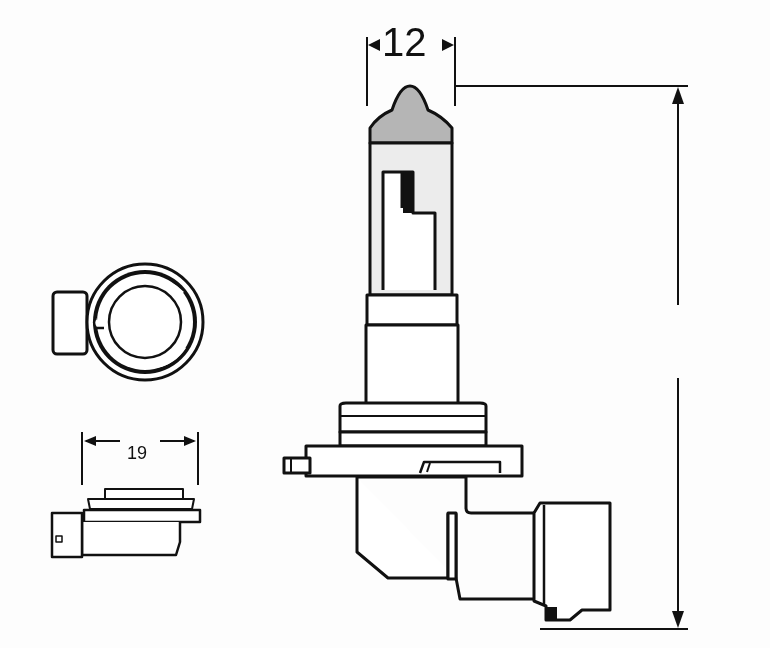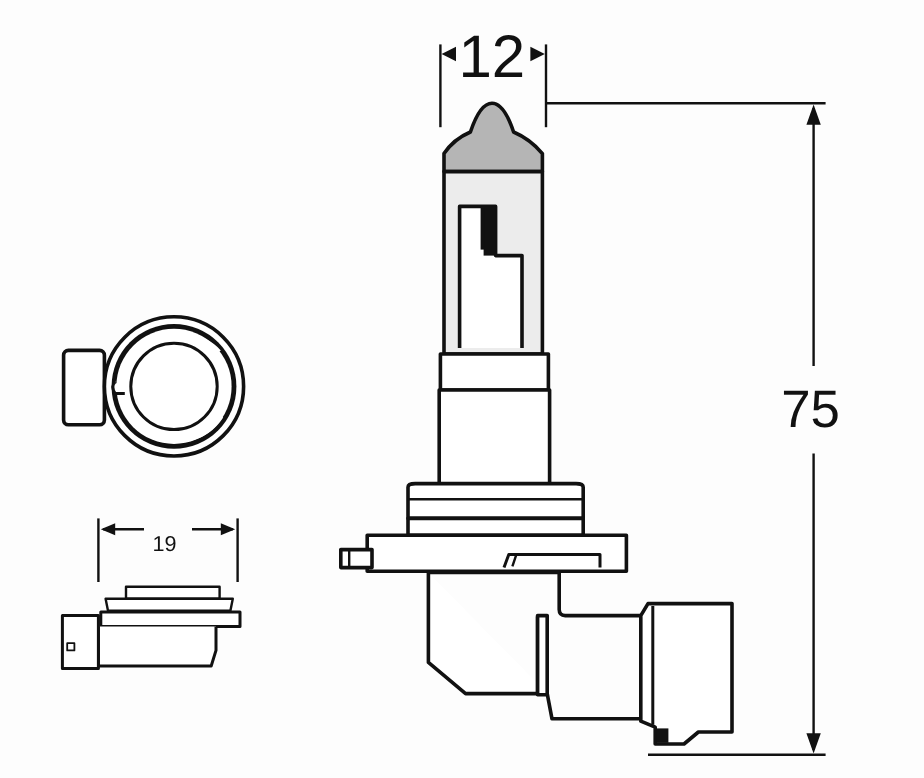--- a/index.html
+++ b/index.html
@@ -87,16 +87,15 @@
 
     <rect x="105" y="489" width="78" height="10" fill="#fff" stroke-width="2"></rect>
     <path d="M88,499 L194,499 L192,509 L90,509 Z" fill="#fff" stroke-width="2"></path>
     <rect x="84" y="510" width="116" height="12" fill="#fff" stroke-width="2.5"></rect>
     <path d="M82,522 L82,555 L176,555 L180,542 L180,522" fill="#fff" stroke-width="2.5"></path>
     <rect x="52" y="513" width="30" height="44" fill="#fff" stroke-width="2.5"></rect>
     <rect x="56" y="536" width="6" height="6" fill="#fff" stroke-width="1.5"></rect>
   </g>
 </svg>
 
-<div class="dim-label" style="left:382px;top:22px;font-size:50px;">12</div>
-<div class="dim-label" style="left:651px;top:320px;font-size:44px;">75</div>
+<div class="dim-label" style="left:382px;top:22px;font-size:40px;">12</div>
 <div class="dim-label" style="left:127px;top:432px;font-size:18px;margin-top:12px;">19</div>
 </div>
 
 </body></html>

